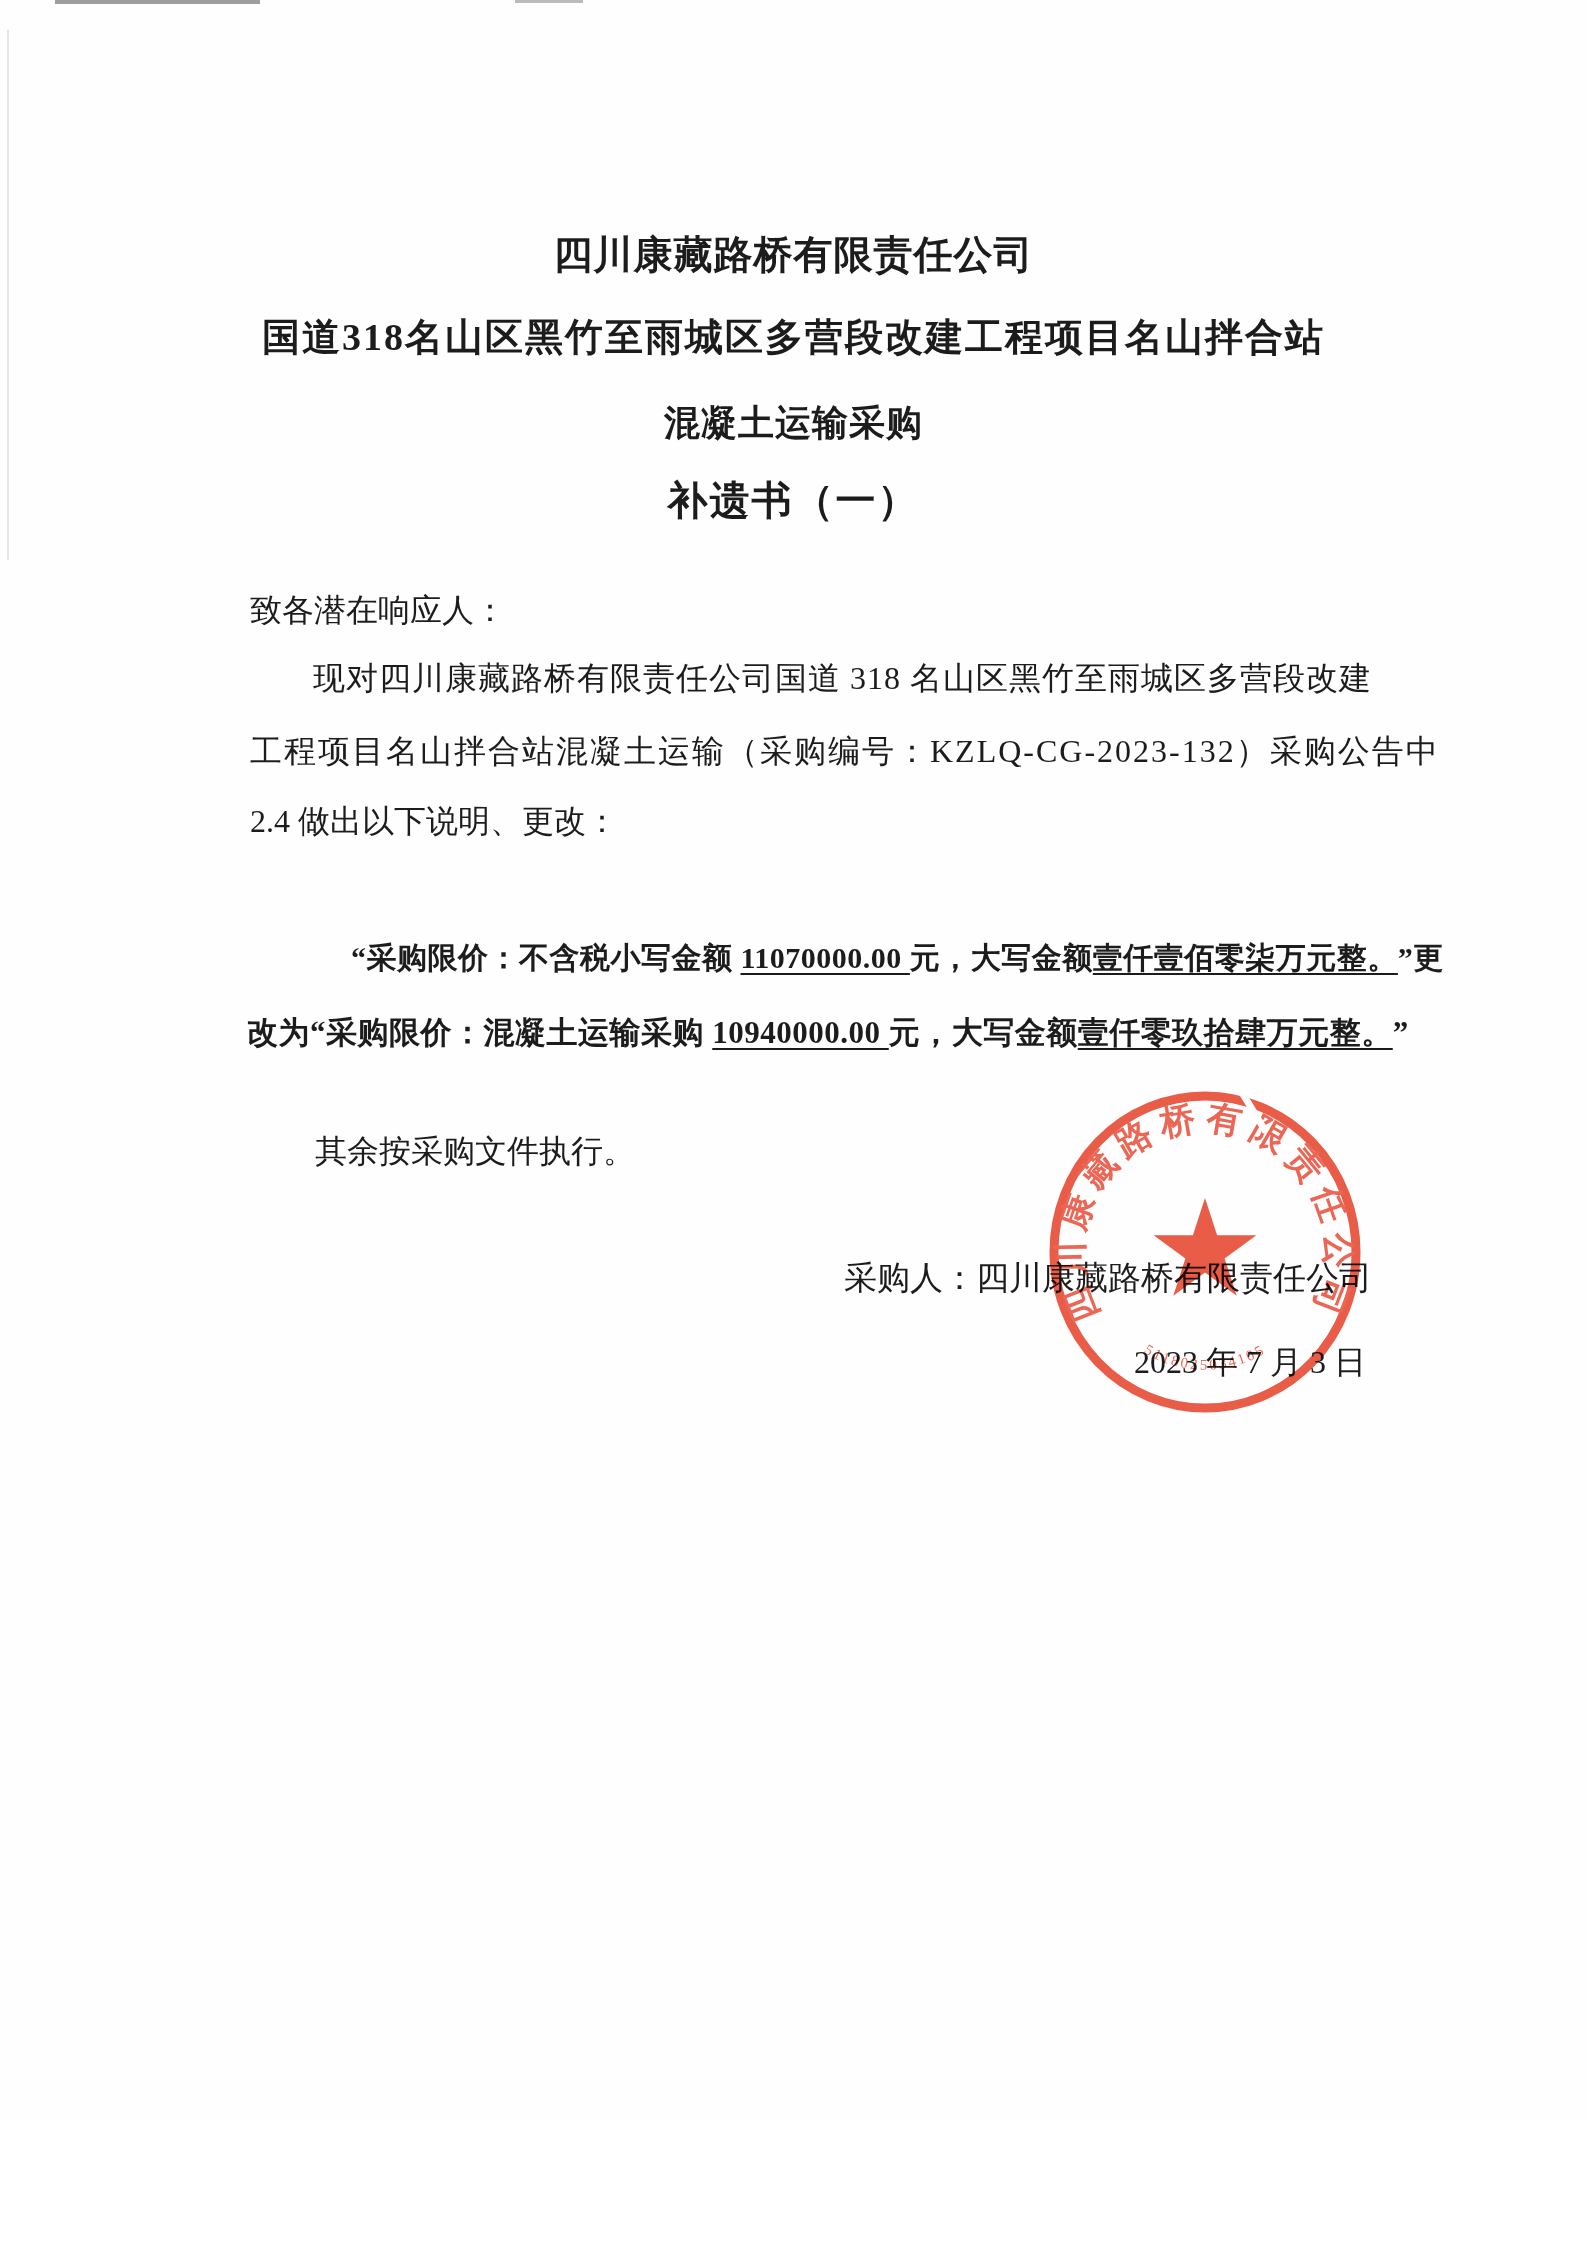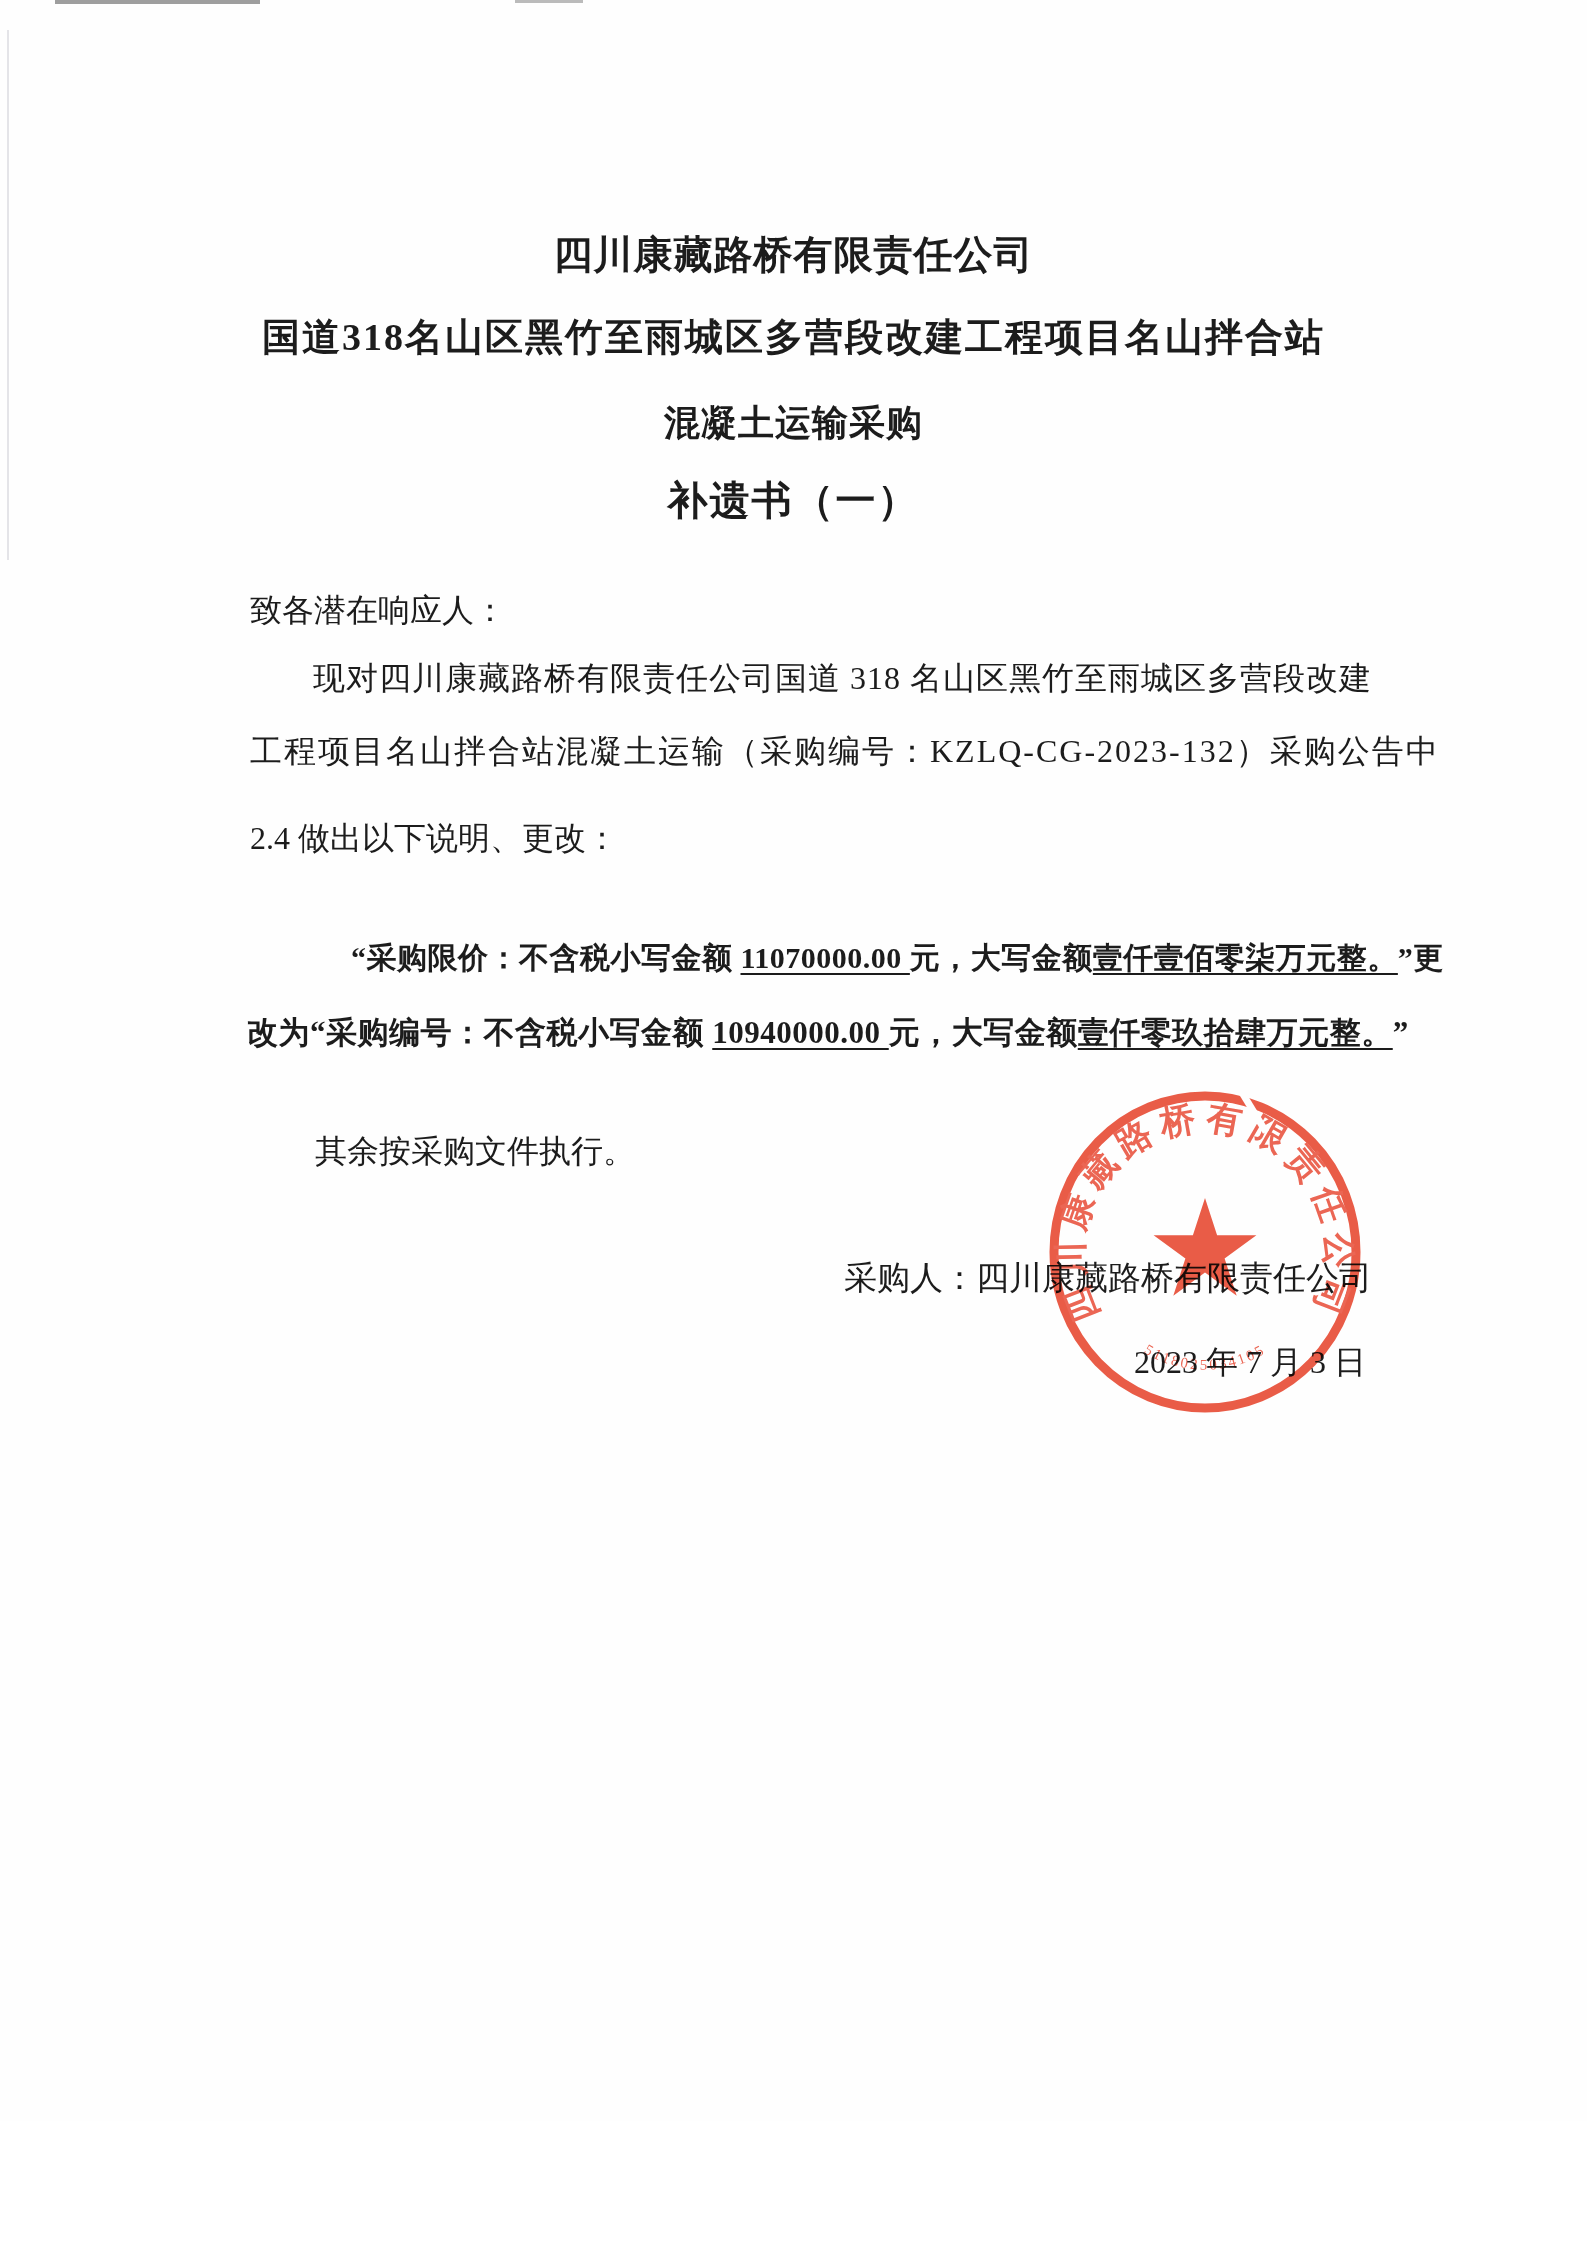--- a/index.html
+++ b/index.html
@@ -9,21 +9,21 @@
   }
   .heading { position:absolute; left:0; width:100%; text-align:center; font-weight:700; white-space:nowrap; }
   .t1 { top:228px; font-size:39px; letter-spacing:1px; }
   .t2 { top:312px; font-size:38px; letter-spacing:2px; }
   .t3 { top:399px; font-size:36px; letter-spacing:1px; }
   .t4 { top:473px; font-size:40px; letter-spacing:2px; }
   .line { position:absolute; white-space:nowrap; font-size:32px; line-height:1.15; }
   .sal  { left:250px; top:592px; }
   .p1   { left:313px; top:660px; letter-spacing:1px; }
   .p2   { left:250px; top:733px; letter-spacing:2px; }
-  .p3   { left:250px; top:820px;text-align:center; }
+  .p3   { left:250px; top:803px;text-align:center; }
   .q1   { left:303px; top:941px;  font-weight:700; font-size:30px; letter-spacing:0.5px;margin-left:48px; }
   .q2   { left:247px; top:1015px; font-weight:700; font-size:31px; letter-spacing:0.5px; }
   .close-line { left:315px; top:1133px; }
   .sig  { left:844px;  top:1260px; font-size:33px; }
   .date { left:1134px; top:1344px; }
   .u { text-decoration:underline; text-underline-offset:5px; text-decoration-thickness:2px; }
   .seal {
     position:absolute; left:1040px; top:1082px; width:330px; height:340px;
     mix-blend-mode:multiply; opacity:0.9; pointer-events:none;
   }
@@ -47,21 +47,21 @@
   <div class="heading t3">混凝土运输采购</div>
 
   <div class="line sal">致各潜在响应人：</div>
 
   <div class="line p1">现对四川康藏路桥有限责任公司国道 318 名山区黑竹至雨城区多营段改建</div>
   <div class="line p2">工程项目名山拌合站混凝土运输（采购编号：KZLQ-CG-2023-132）采购公告中</div>
   <div class="line p3">2.4 做出以下说明、更改：</div>
 
   <div class="line q1"><span>“采购限价：不含税小写金额 </span><span class="u">11070000.00 </span><span>元，大写金额</span><span class="u">壹仟壹佰零柒万元整。</span><span>”更</span></div>
 
-  <div class="line q2"><span>改为“采购编号：不含税小写金额 </span><span class="u">10940000.00 </span><span>元，大写金额</span><span class="u">壹仟零玖拾肆万元整。</span><span>”</span></div>
+  <div class="line q2"><span>改为“采购限价：混凝土运输采购 </span><span class="u">10940000.00 </span><span>元，大写金额</span><span class="u">壹仟零玖拾肆万元整。</span><span>”</span></div>
 
   <div class="line close-line">其余按采购文件执行。</div>
 
   <div class="line sig">采购人：四川康藏路桥有限责任公司</div>
   <div class="line date">2023 年 7 月 3 日</div>
 
   <div class="seal">
     <svg viewBox="0 0 330 340" width="330" height="340">
       <defs>
         <path id="arcCompany" d="M 65 240 A 122 122 0 1 1 265 240" fill="none"></path>

